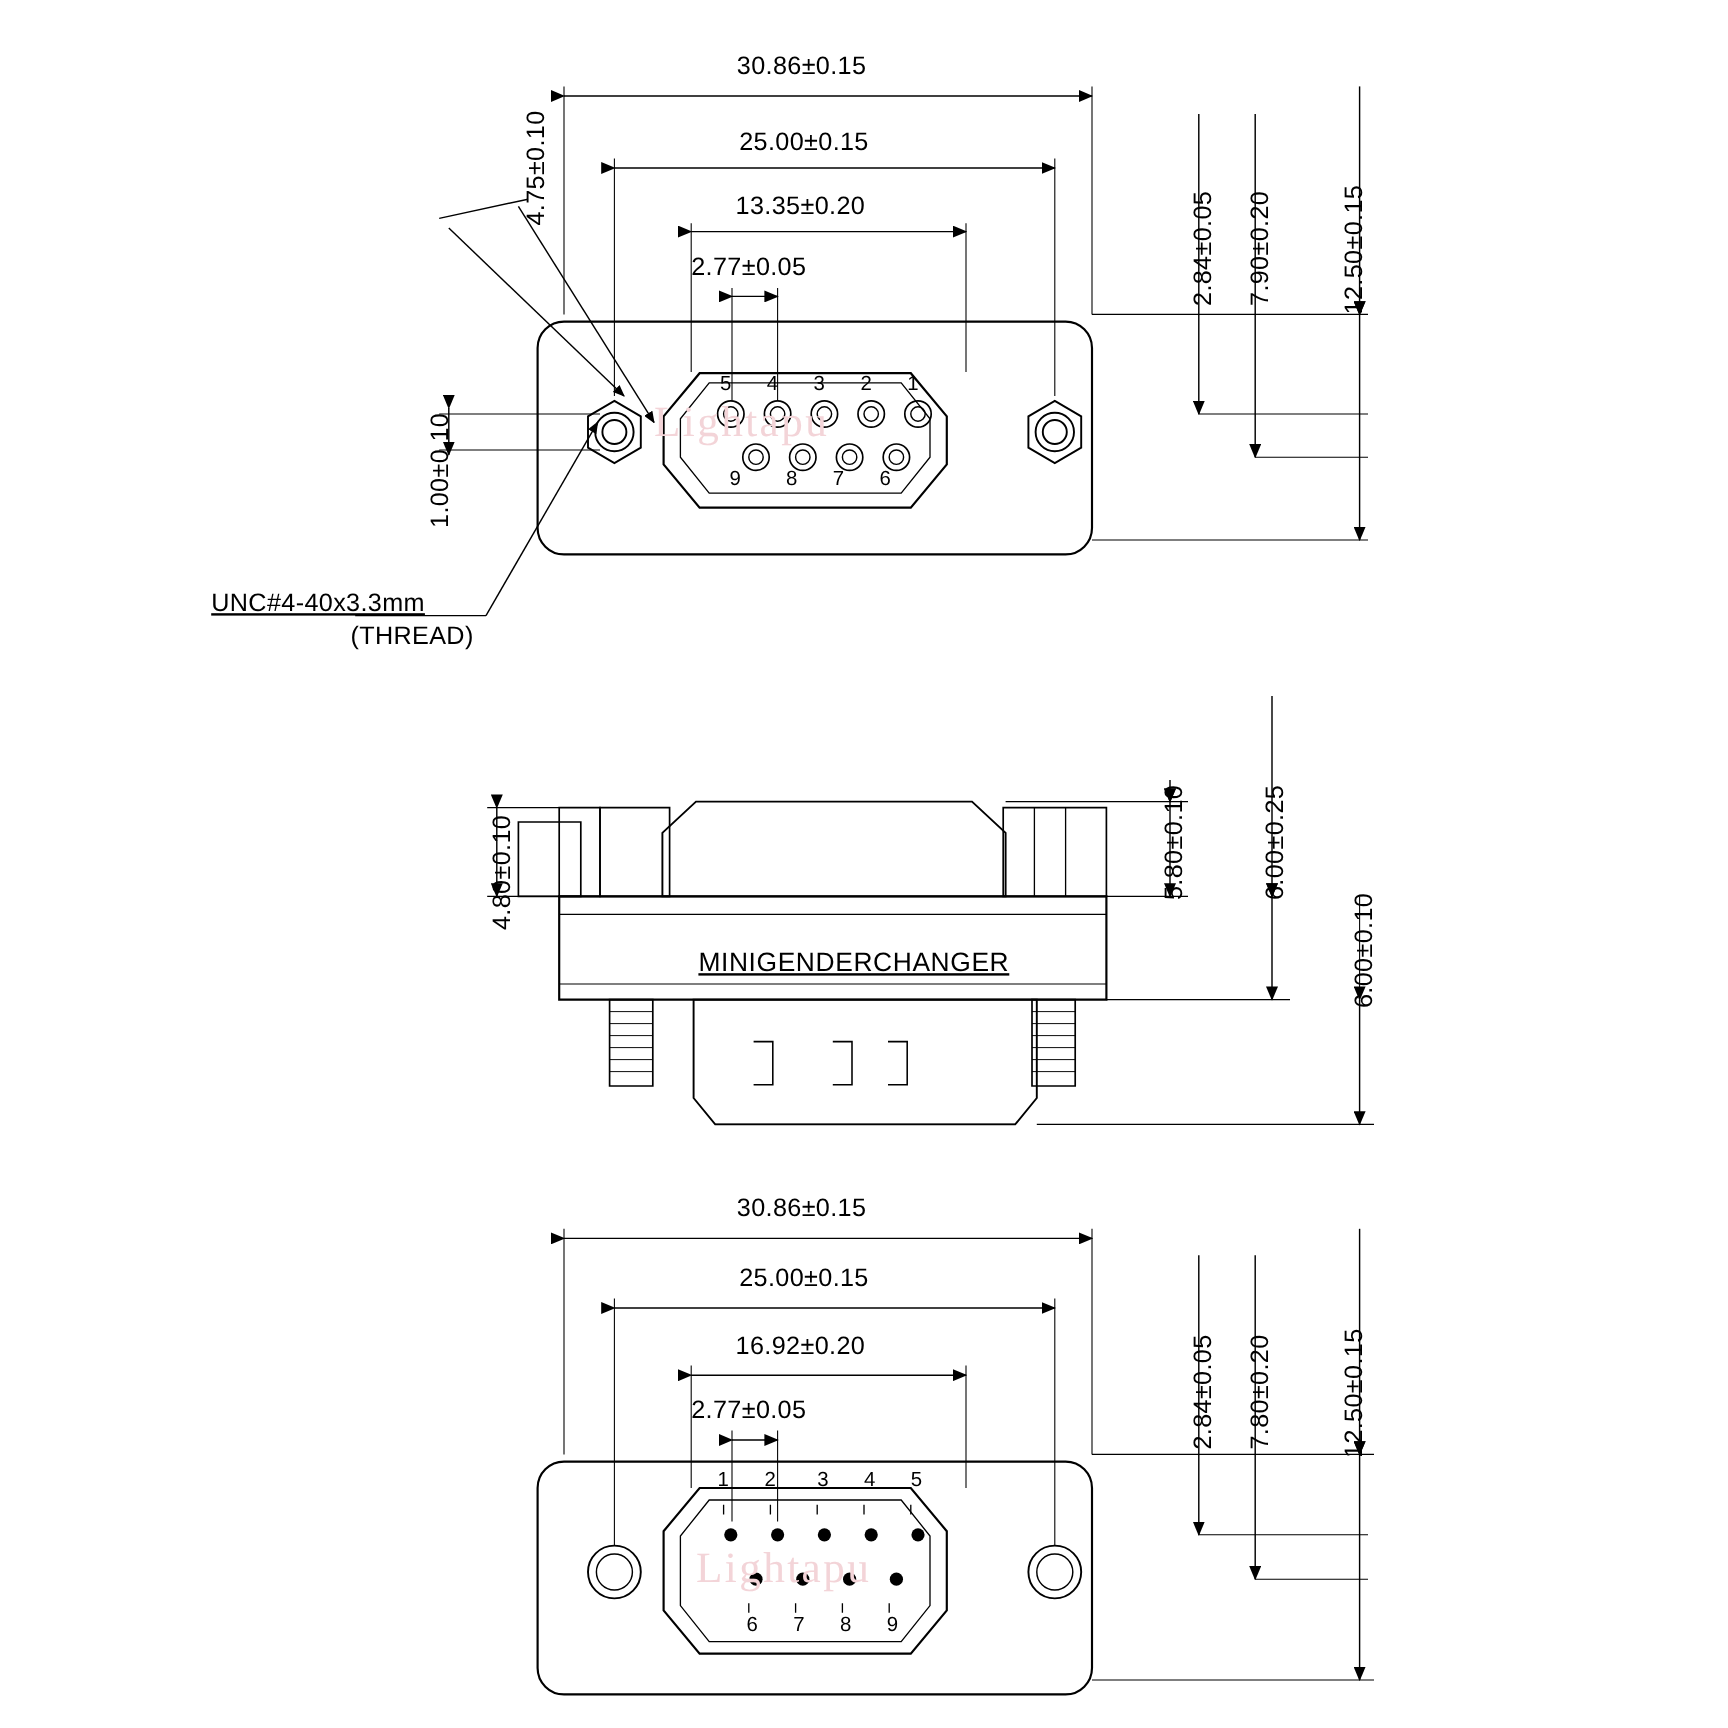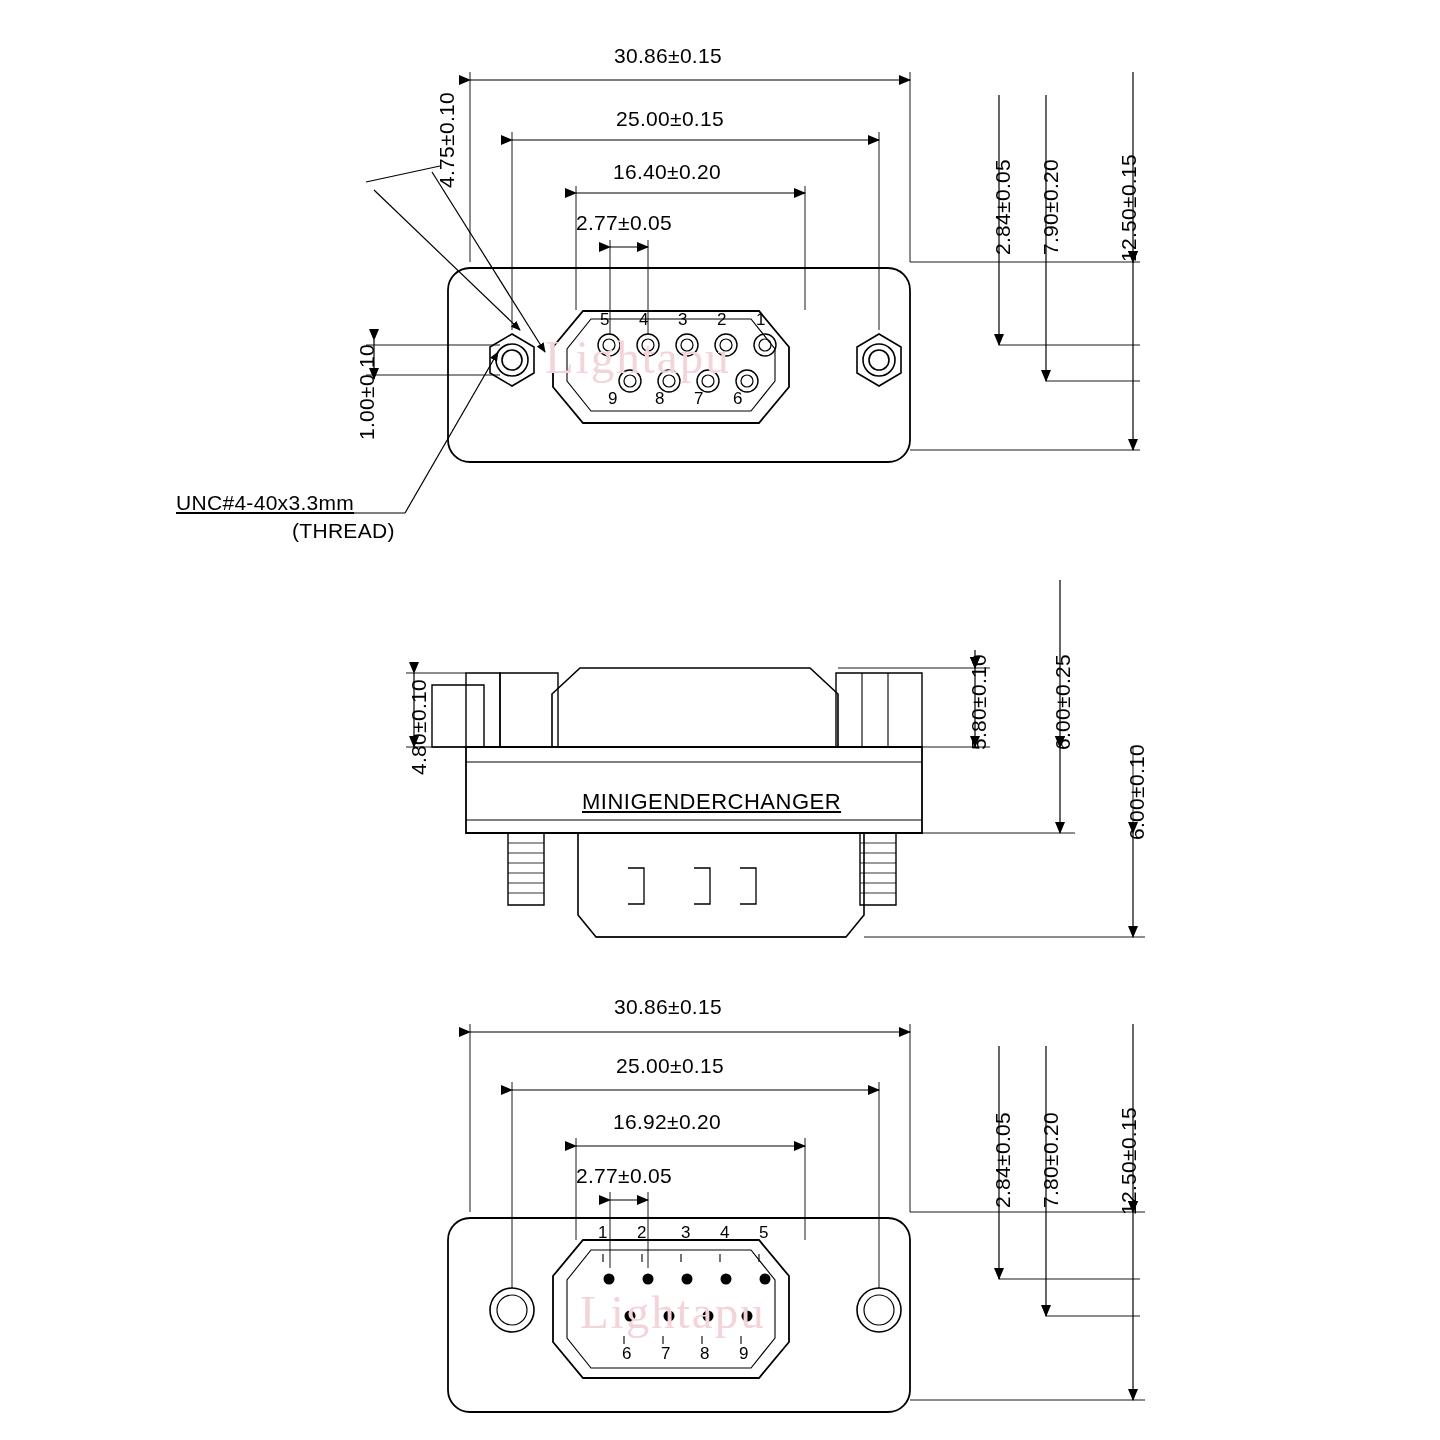--- a/index.html
+++ b/index.html
@@ -43,21 +43,21 @@
   .lbl.pin {
     font-size: 17px;
   }
   .lbl.body {
     font-size: 22px;
     letter-spacing: 0.5px;
   }
   .wm {
     position: absolute;
     font-family: "Liberation Serif", serif;
-    font-size: 47px;
+    font-size: 36px;
     color: #f3d4d8;
     letter-spacing: 2px;
     user-select: none;
   }
 </style>
 </head>
 <body>
 
 <div id="stage">
 
@@ -246,21 +246,21 @@
       <path d="M910,1212 L1145,1212" stroke-width="0.9"></path>
       <path d="M910,1400 L1145,1400" stroke-width="0.9"></path>
     </g>
   </svg>
 
   <div class="wm" style="left:545px; top:330px;">Lightapu</div>
   <div class="wm" style="left:580px; top:1285px;">Lightapu</div>
 
   <div class="lbl" style="left:614px; top:45px;">30.86±0.15</div>
   <div class="lbl" style="left:616px; top:108px;">25.00±0.15</div>
-  <div class="lbl" style="left:613px; top:161px;">16.40±0.20</div>
+  <div class="lbl" style="left:613px; top:161px;">13.35±0.20</div>
   <div class="lbl" style="left:576px; top:212px;">2.77±0.05</div>
 
   <div class="lbl vert" style="left:436px; top:188px;">4.75±0.10</div>
   <div class="lbl vert" style="left:356px; top:440px;">1.00±0.10</div>
 
   <div class="lbl vert" style="left:992px; top:255px;">2.84±0.05</div>
   <div class="lbl vert" style="left:1040px; top:255px;">7.90±0.20</div>
   <div class="lbl vert" style="left:1118px; top:262px;">12.50±0.15</div>
 
   <div class="lbl pin" style="left:600px; top:311px;">5</div>

